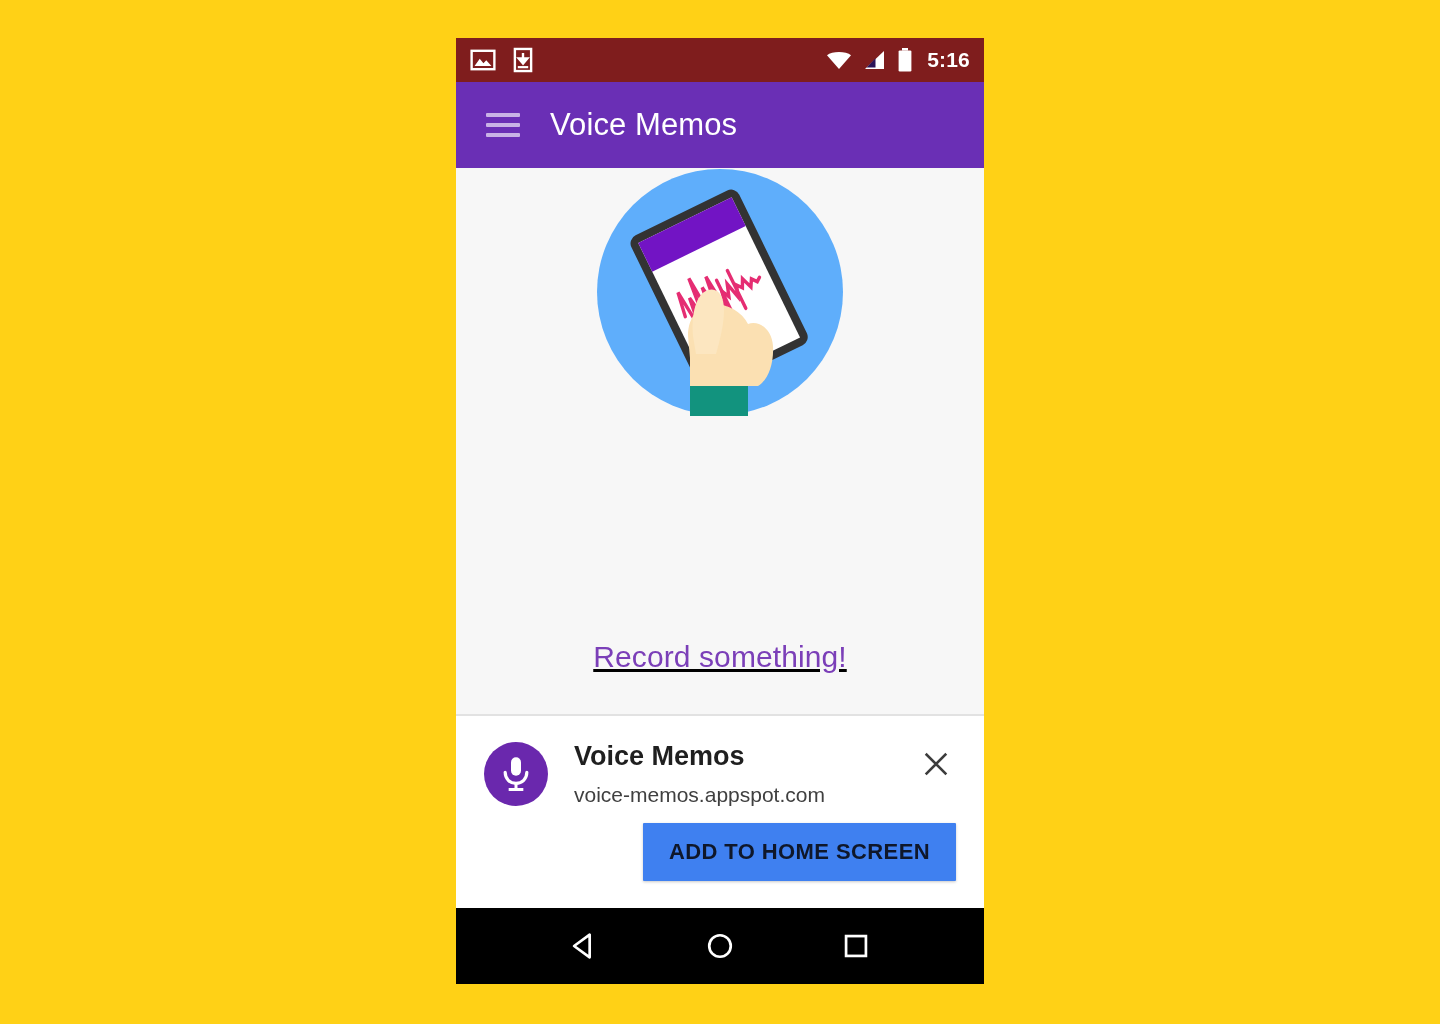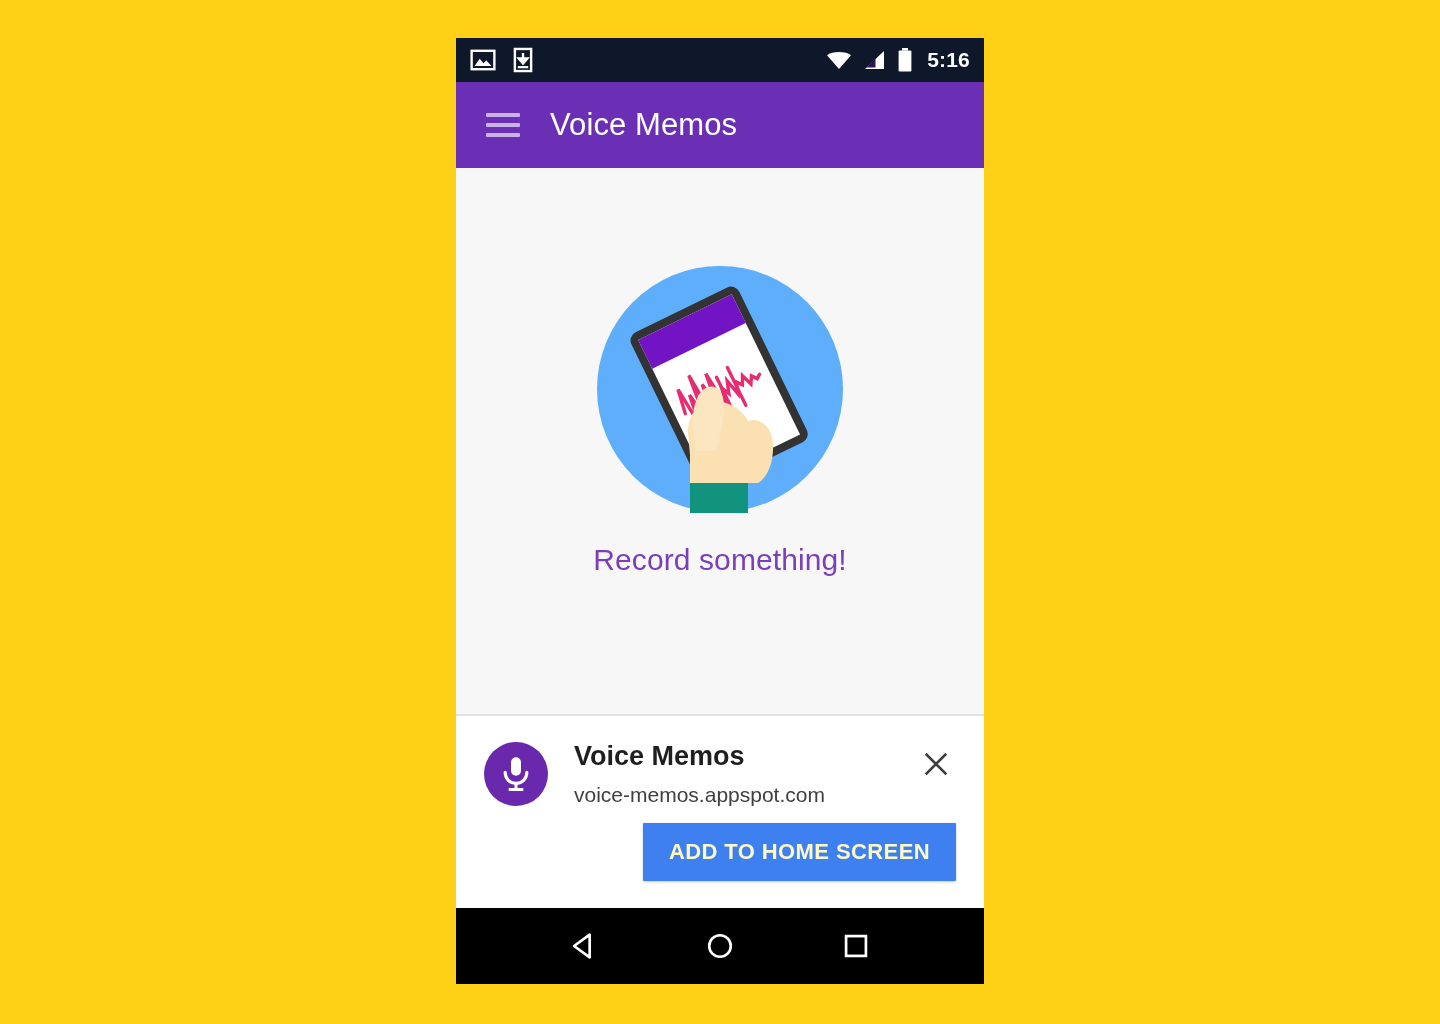--- a/index.html
+++ b/index.html
@@ -29,21 +29,21 @@
     height: 946px;
     background: #FFFFFF;
     overflow: hidden;
     display: flex;
     flex-direction: column;
   }
 
   
   .status-bar {
     height: 44px;
-    background: #0f172a;
+    background: #7f1d1d;
     display: flex;
     align-items: center;
     padding: 0 14px;
     box-sizing: border-box;
     flex: 0 0 auto;
   }
   .status-left {
     display: flex;
     align-items: center;
     gap: 14px;
@@ -95,23 +95,24 @@
   }
 
   
   .content {
     flex: 1 1 auto;
     background: #F7F7F7;
     position: relative;
     display: flex;
     flex-direction: column;
     align-items: center;
-    justify-content: center;
+    justify-content: space-between;
     padding-bottom: 40px;
     box-sizing: border-box;
+    text-decoration: underline;
   }
   .empty-illustration {
     width: 248px;
     height: 248px;
     display: block;
   }
   .empty-text {
     margin-top: 30px;
     color: #7B3FB8;
     font-size: 30px;
@@ -167,21 +168,21 @@
     align-items: center;
     justify-content: center;
   }
   .banner-action-row {
     display: flex;
     justify-content: flex-end;
     margin-top: 16px;
   }
   .add-btn {
     background: #3F80F0;
-    color: #fef9c3;
+    color: #0f172a;
     border: none;
     font-family: "Liberation Sans", sans-serif;
     font-size: 22px;
     font-weight: bold;
     letter-spacing: 0.4px;
     padding: 16px 26px;
     cursor: pointer;
     border-radius: 1px;
     box-shadow: 0 1px 3px rgba(0,0,0,0.22);
   }

